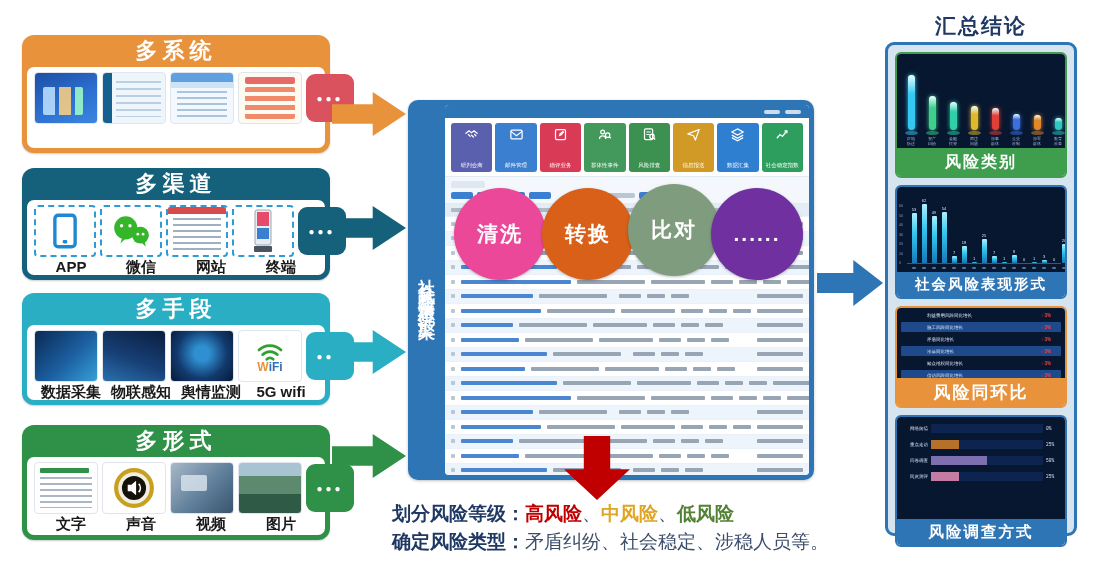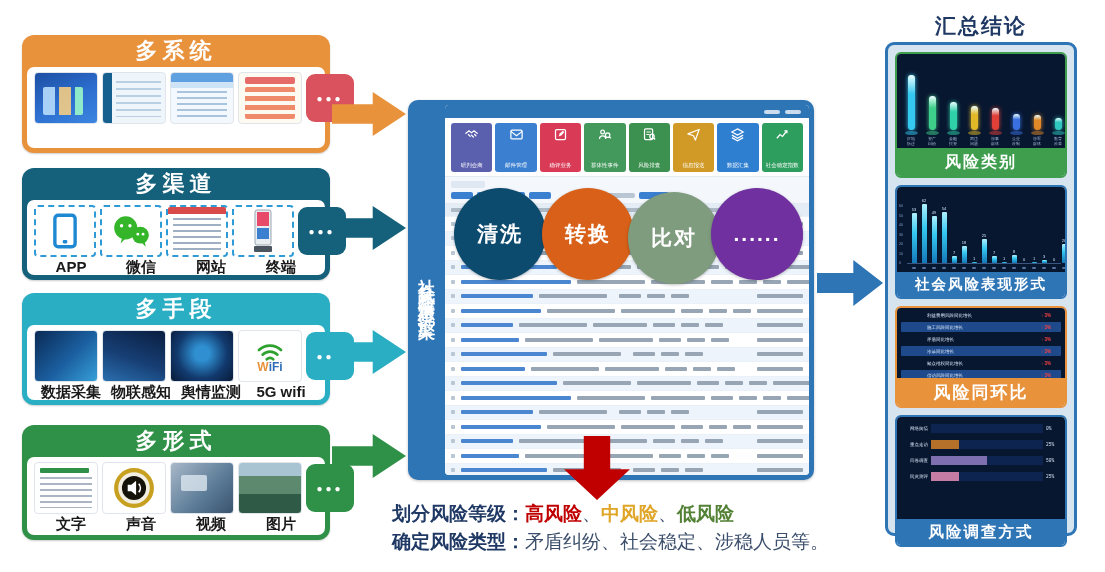--- a/index.html
+++ b/index.html
@@ -541,23 +541,23 @@
             <span class="cbar cb-gray" style="width: 0px;"></span>
             <span class="cbar cb-gray" style="width: 22px;"></span>
             <span class="cbar cb-gray" style="width: 18px;"></span>
             <span class="cbar cb-gray" style="width: 18px;"></span>
             <span class="cbar cb-gray" style="width: 46px; margin-left: auto;"></span>
           </div>
         </div>
     </div>
   </div>
   <div id="circles">
-      <div class="proc-circle" style="left: 454px; top: 188px; background: #0c4a6e;">清洗</div>
+      <div class="proc-circle" style="left: 454px; top: 188px; background: #ec4899;">清洗</div>
       <div class="proc-circle" style="left: 542px; top: 188px; background: rgb(216, 96, 24);">转换</div>
-      <div class="proc-circle" style="left: 628px; top: 192px; background: rgb(127, 156, 127);">比对</div>
+      <div class="proc-circle" style="left: 628px; top: 184px; background: rgb(127, 156, 127);">比对</div>
       <div class="proc-circle" style="left: 711px; top: 188px; background: rgb(112, 48, 160);">......</div>
     </div>
 
   <div id="to-right-arrow" class="block-arrow" style="left:817px;top:260px;width:66px;height:46px;background:#2E75B6;"></div>
   <div id="down-red-arrow" class="down-arrow" style="left:564px;top:436px;width:66px;height:64px;background:#C00000;"></div>
 
   <div id="bottom-notes">
     <div>
       <span class="lead">划分风险等级：</span><span id="levels"><span class="lvl" style="color: rgb(192, 0, 0);">高风险</span><span>、</span><span class="lvl" style="color: rgb(224, 165, 38);">中风险</span><span>、</span><span class="lvl" style="color: rgb(83, 129, 53);">低风险</span></span>
     </div>

